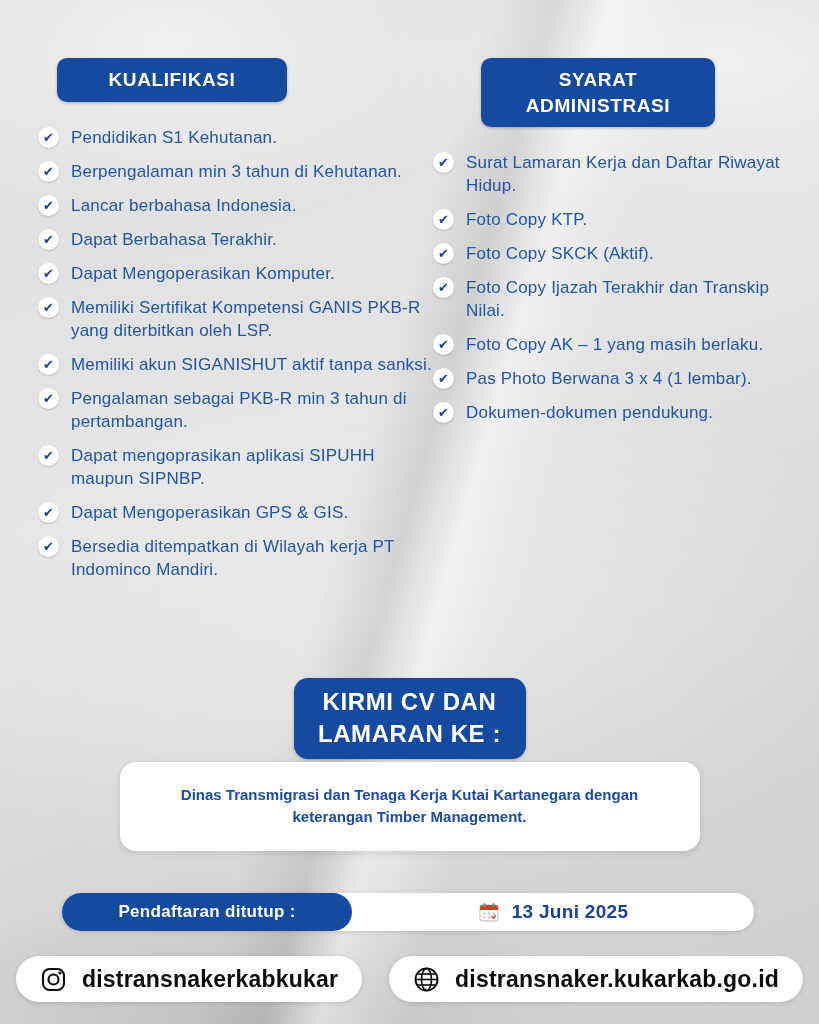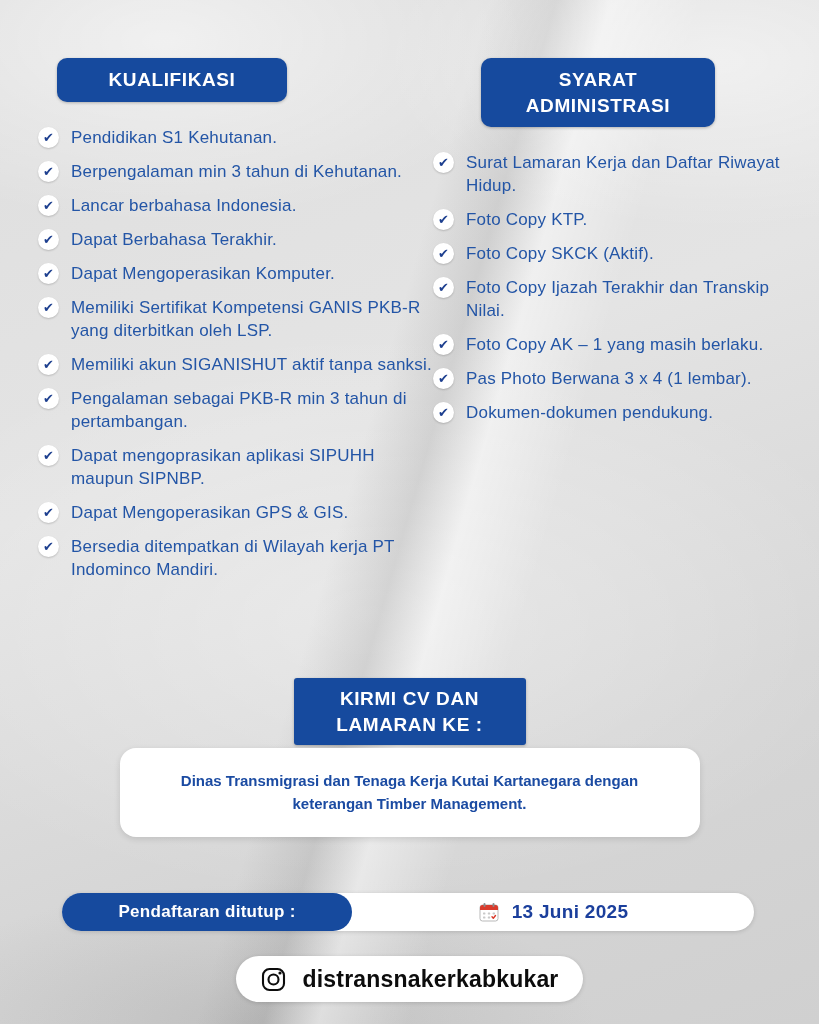--- a/index.html
+++ b/index.html
@@ -66,23 +66,23 @@
     line-height: 23px;
     letter-spacing: 0.2px;
   }
   .col.right .item-text { max-width: 335px; }
   .col.left  .item-text { max-width: 362px; }
 
   .send-block { position: absolute; top: 678px; left: 0; width: 100%; }
   .send-title {
     width: 232px;
     margin: 0 auto;
-    font-size: 19px;
+    font-size: 24px;
     padding: 8px 20px;
-    border-radius: 3px;
+    border-radius: 14px;
   }
   .address-card {
     width: 580px;
     margin: 3px auto 0;
     background: #ffffff;
     border-radius: 16px;
     padding: 22px 36px;
     text-align: center;
     color: var(--cardblue, #1b4ba2);
     font-weight: bold;
@@ -274,15 +274,27 @@
     <div class="footer-pill">
       <span class="footer-icon">
         <svg width="27" height="27" viewBox="0 0 27 27">
           <rect x="3" y="3" width="21" height="21" rx="6.5" fill="none" stroke="#0c0c0c" stroke-width="2.1"></rect>
           <circle cx="13.5" cy="13.5" r="5" fill="none" stroke="#0c0c0c" stroke-width="2.1"></circle>
           <circle cx="20" cy="7" r="1.6" fill="#0c0c0c"></circle>
         </svg>
       </span>
       <span>distransnakerkabkukar</span>
     </div>
+    <div class="footer-pill">
+      <span class="footer-icon">
+        <svg width="27" height="27" viewBox="0 0 27 27">
+          <circle cx="13.5" cy="13.5" r="11" fill="none" stroke="#0c0c0c" stroke-width="1.8"></circle>
+          <ellipse cx="13.5" cy="13.5" rx="5" ry="11" fill="none" stroke="#0c0c0c" stroke-width="1.6"></ellipse>
+          <line x1="2.5" y1="13.5" x2="24.5" y2="13.5" stroke="#0c0c0c" stroke-width="1.6"></line>
+          <line x1="4" y1="8" x2="23" y2="8" stroke="#0c0c0c" stroke-width="1.6"></line>
+          <line x1="4" y1="19" x2="23" y2="19" stroke="#0c0c0c" stroke-width="1.6"></line>
+        </svg>
+      </span>
+      <span>distransnaker.kukarkab.go.id</span>
+    </div>
   </div>
 
 </div>
 
 </body></html>

